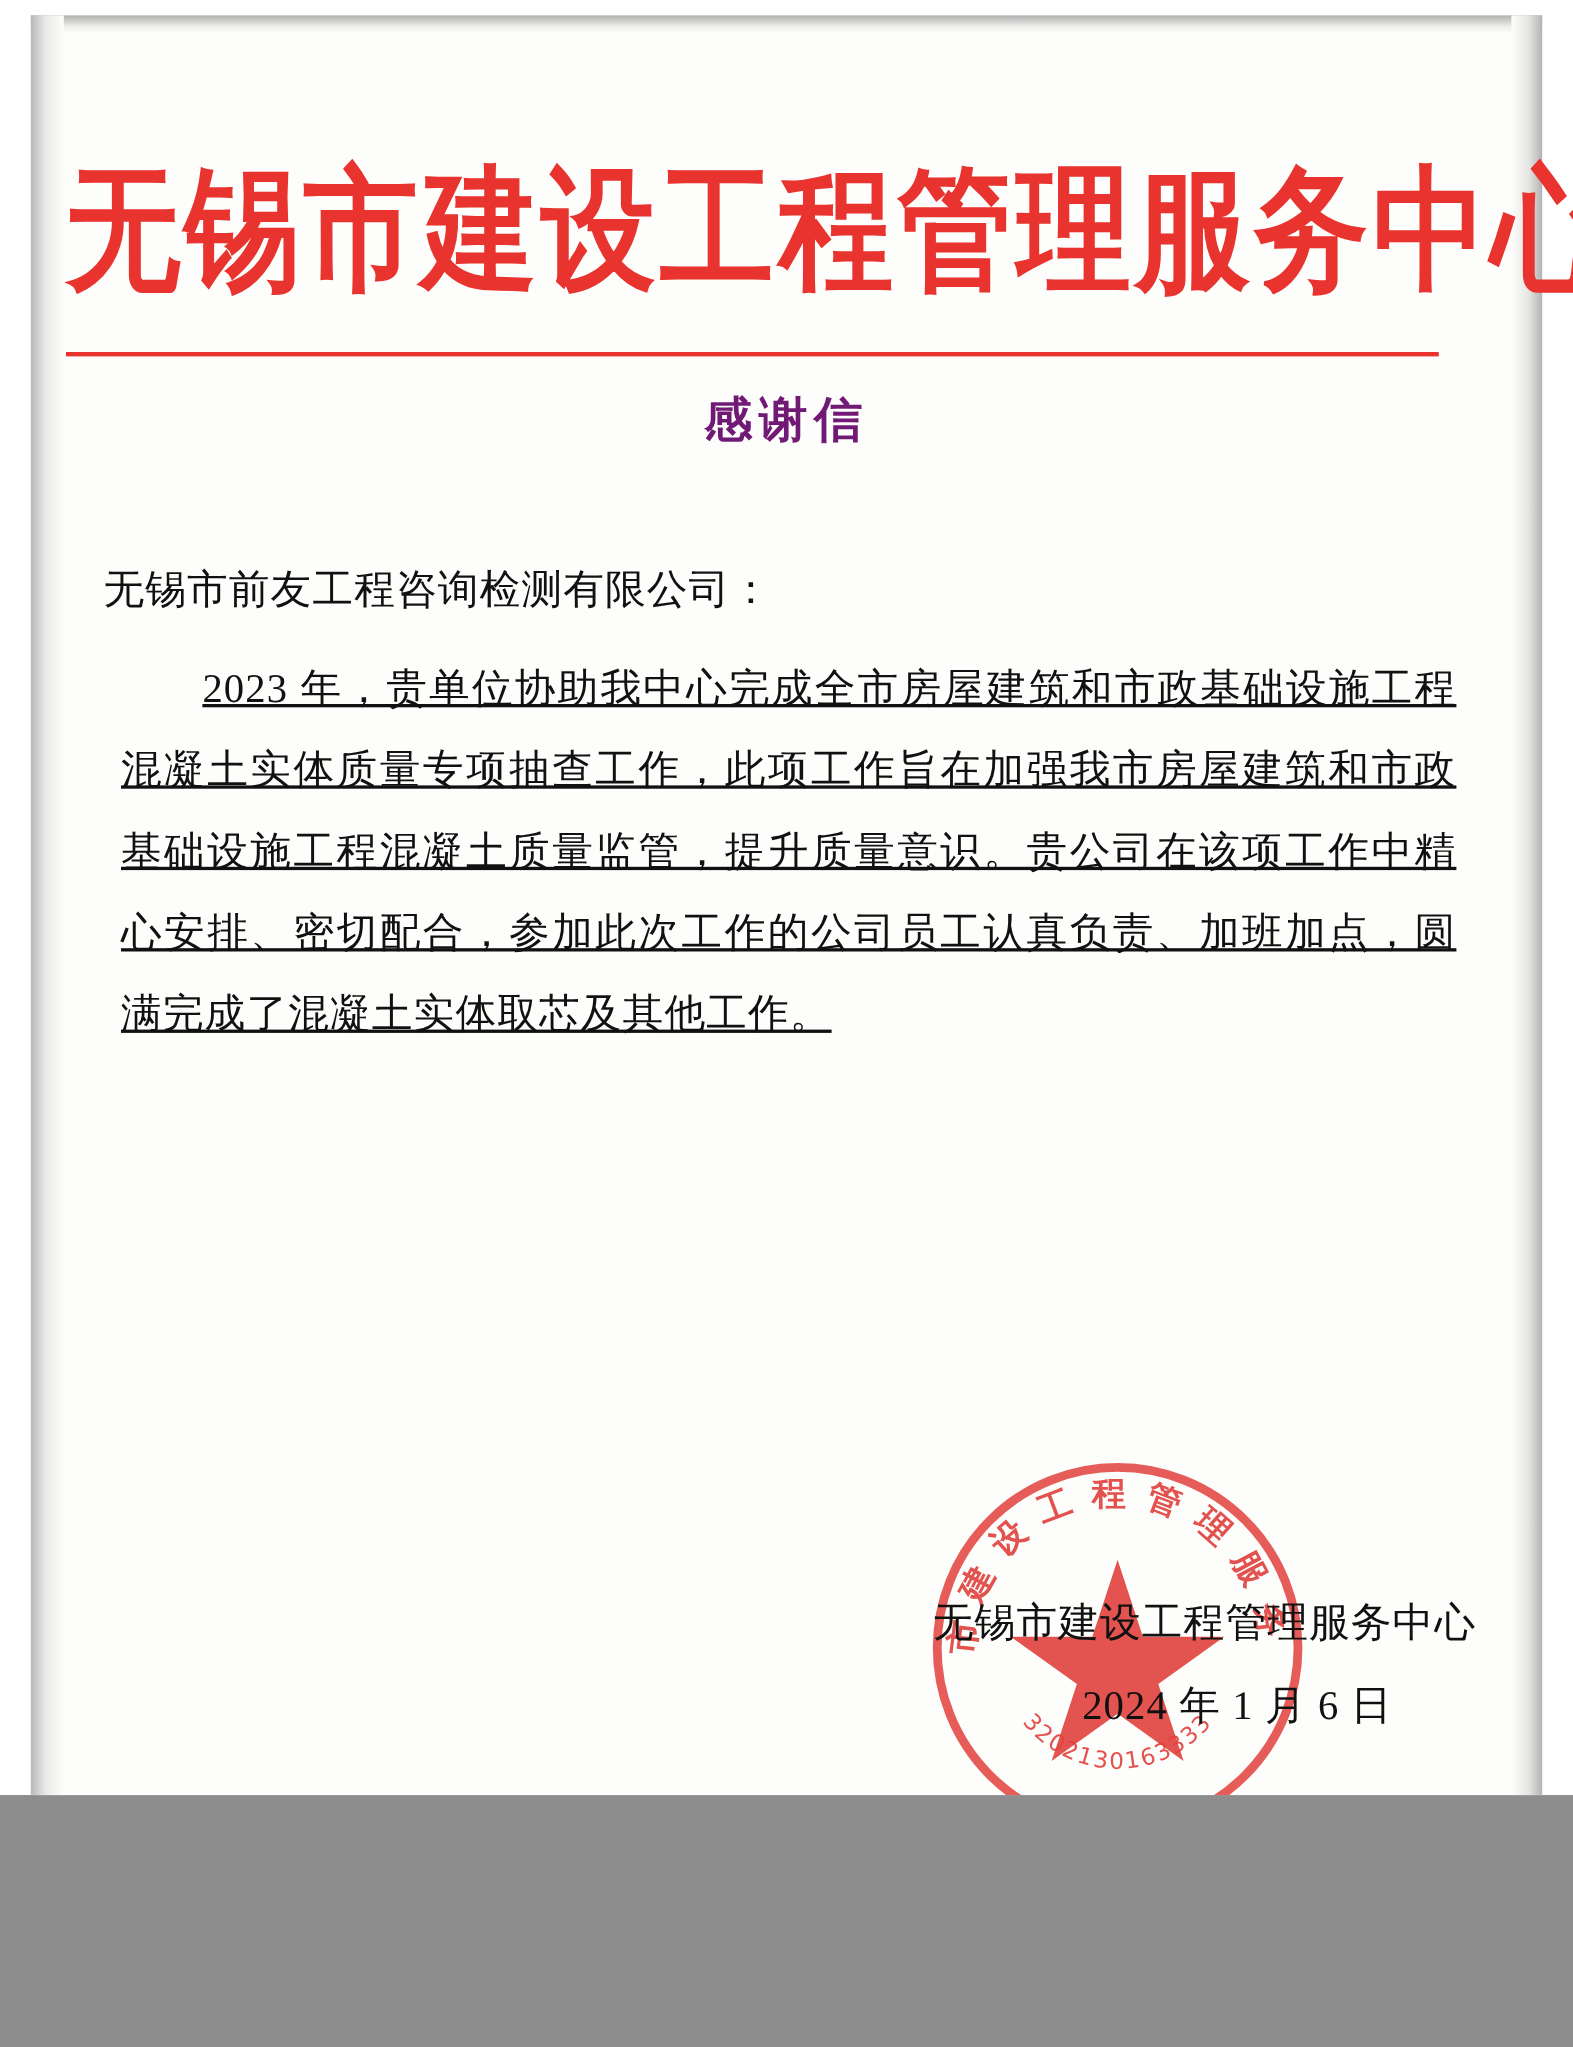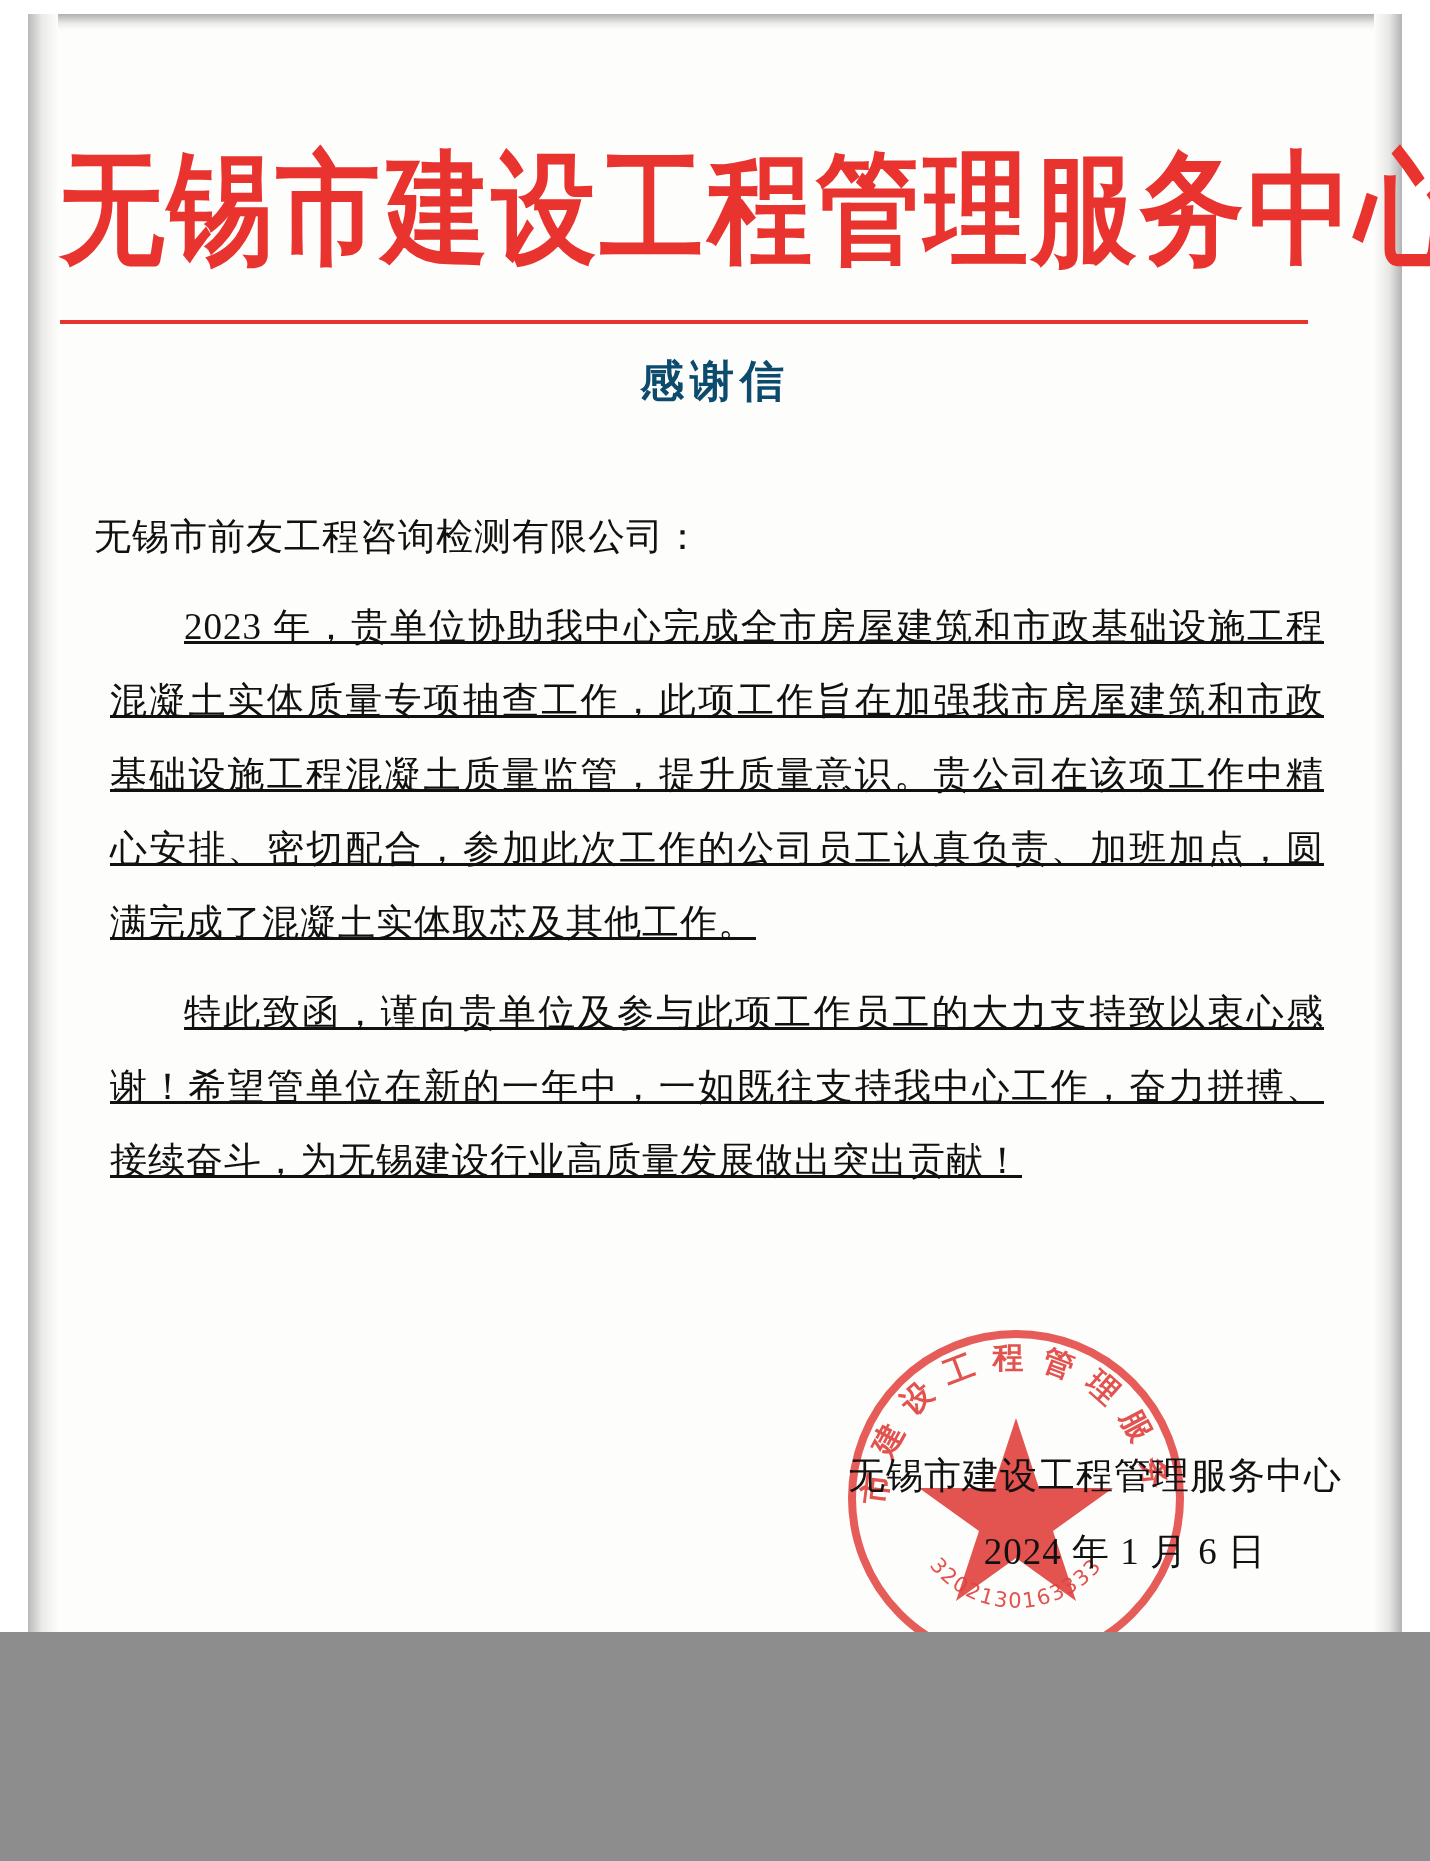--- a/index.html
+++ b/index.html
@@ -79,21 +79,21 @@
   .doc-title {
     position: absolute;
     left: 0;
     top: 352px;
     width: 100%;
     text-align: center;
     font-family: Liberation Serif, serif;
     font-weight: bold;
     font-size: 44px;
     letter-spacing: 6px;
-    color: #0c4a6e;
+    color: #701a75;
   }
 
   .body-block {
     position: absolute;
     left: 94px;
     top: 500px;
     width: 1246px;
     color: #111;
     font-size: 37px;
     line-height: 74px;
@@ -161,21 +161,20 @@
   <div class="letterhead">
     <div class="letterhead-title">无锡市建设工程管理服务中心</div>
   </div>
   <div class="letterhead-rule"></div>
 
   <div class="doc-title">感谢信</div>
 
   <div class="body-block">
     <p class="salutation">无锡市前友工程咨询检测有限公司：</p>
     <p class="para">2023 年，贵单位协助我中心完成全市房屋建筑和市政基础设施工程混凝土实体质量专项抽查工作，此项工作旨在加强我市房屋建筑和市政基础设施工程混凝土质量监管，提升质量意识。贵公司在该项工作中精心安排、密切配合，参加此次工作的公司员工认真负责、加班加点，圆满完成了混凝土实体取芯及其他工作。</p>
-    <p class="para">特此致函，谨向贵单位及参与此项工作员工的大力支持致以衷心感谢！希望管单位在新的一年中，一如既往支持我中心工作，奋力拼搏、接续奋斗，为无锡建设行业高质量发展做出突出贡献！</p>
   </div>
 
   <div class="seal">
     <svg width="352" height="352" viewBox="0 0 352 352" xmlns="http://www.w3.org/2000/svg">
       <defs>
         <path id="sealArc" d="M 46,176 A 130,130 0 0 1 306,176"></path>
         <path id="sealArcBottom" d="M 66,176 A 110,110 0 0 0 286,176"></path>
       </defs>
       <circle cx="176" cy="176" r="164" fill="none" stroke="#e0403c" stroke-width="8" opacity="0.85"></circle>
       <text class="seal-text-char" opacity="0.9">

